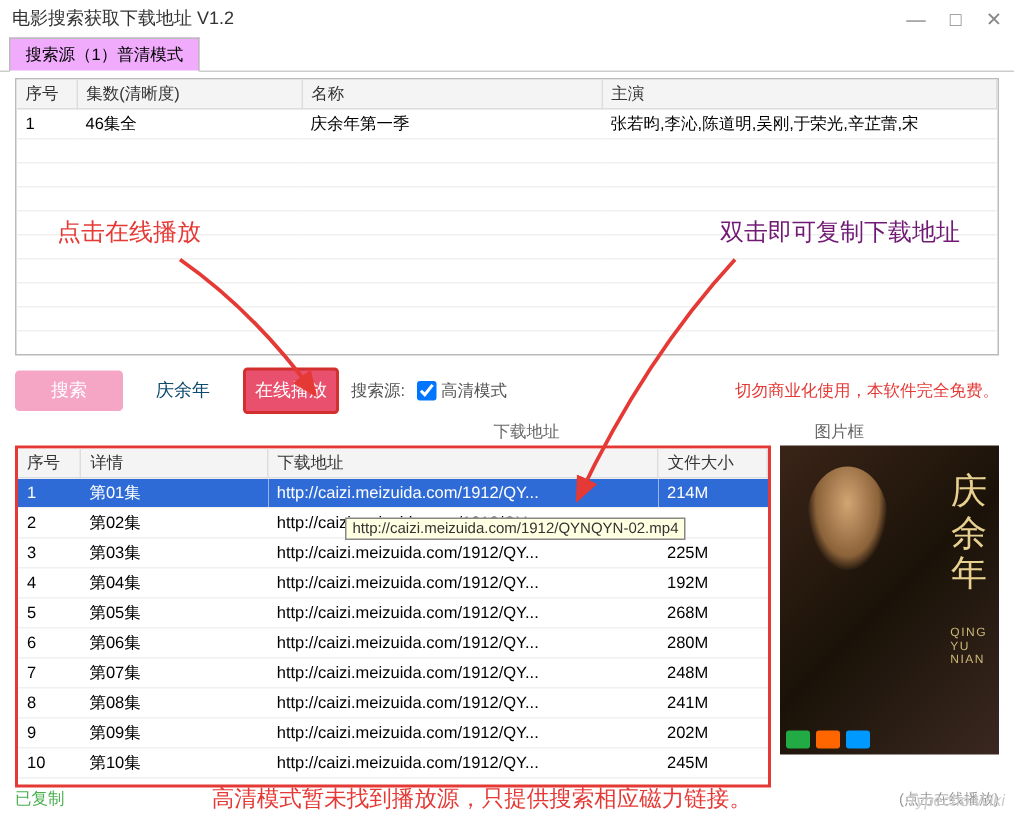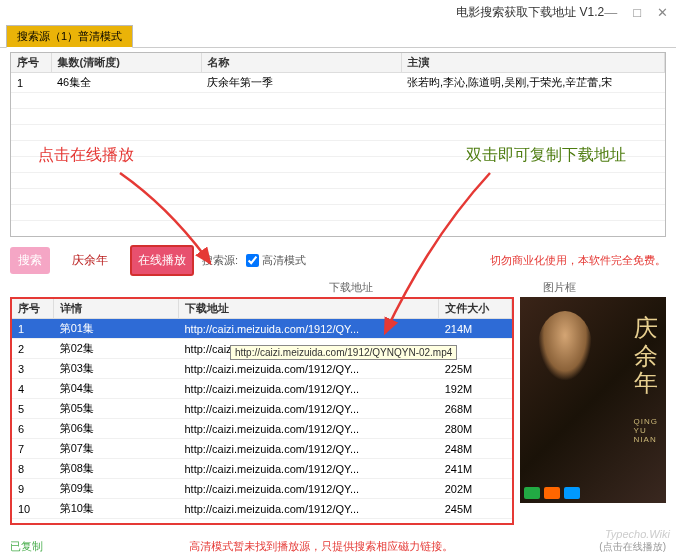--- a/index.html
+++ b/index.html
@@ -1,54 +1,54 @@
 <!DOCTYPE html>
 <html><head>
 <meta charset="utf-8">
 <style>
 *{box-sizing:border-box;margin:0;padding:0}
 body{font-family:"Microsoft YaHei",Arial,sans-serif;font-size:11px;background:#fff;width:676px;height:560px;position:relative;overflow:hidden}
-.titlebar{display:flex;align-items:center;justify-content:flex-end;padding:4px 8px;color:#333;font-size:12px}
+.titlebar{display:flex;align-items:center;justify-content:space-between;padding:4px 8px;color:#333;font-size:12px}
 .titlebar .ctrls{display:flex;gap:16px;color:#888}
 .titlebar .ctrls span{cursor:default;font-size:13px}
 .tabs{display:flex;border-bottom:1px solid #ccc;padding-left:6px}
 .tab{padding:3px 10px;border:1px solid #bbb;border-bottom:none;background:#f6f6f6;font-size:11px;margin-right:-1px}
-.tab.active{background:#eab308;border-bottom:1px solid #fff;margin-bottom:-1px}
+.tab.active{background:#f0abfc;border-bottom:1px solid #fff;margin-bottom:-1px}
 .upper{border:1px solid #bbb;margin:4px 10px 0 10px;height:185px;overflow:hidden;background:#fff}
 .tbl{width:100%;border-collapse:collapse}
-.tbl th{background:#f4f4f4;text-align:left;padding:2px 6px;border-right:1px solid #ddd;border-bottom:1px solid #ddd;font-weight:bold;font-size:11px;color:#333}
+.tbl th{background:#f4f4f4;text-align:left;padding:2px 6px;border-right:1px solid #ddd;border-bottom:1px solid #ddd;font-weight:normal;font-size:11px;color:#333}
 .tbl td{padding:2px 6px;border-bottom:1px solid #f0f0f0;font-size:11px;height:16px;white-space:nowrap;overflow:hidden}
 .ann1{position:absolute;left:38px;top:145px;color:#e53935;font-size:16px;z-index:10}
-.ann2{position:absolute;right:50px;top:145px;color:#4d7c0f;font-size:16px;z-index:10}
+.ann2{position:absolute;right:36px;top:145px;color:#701a75;font-size:16px;z-index:10}
 svg.arrow{position:absolute;z-index:9}
 .actions{display:flex;align-items:center;gap:8px;margin:8px 10px 4px 10px}
-.btn{padding:5px 8px;border-radius:3px;border:none;font-size:12px;color:#fff;cursor:default}
+.btn{padding:5px 24px;border-radius:3px;border:none;font-size:12px;color:#fff;cursor:default}
 .btn-search{background:#f5a6c5}
-.btn-name{background:#fff;color:#b91c1c;padding:5px 14px;border-radius:0}
+.btn-name{background:#fff;color:#0c4a6e;padding:5px 14px;border-radius:0}
 .btn-play{background:#e8506e;border:2px solid #d32f2f;padding:5px 6px}
 .src-label{font-size:11px;color:#555}
 .chk{display:inline-flex;align-items:center;gap:3px;color:#555}
 .chk input{vertical-align:middle}
 .warn{color:#e53935;font-size:11px;margin-left:auto}
 .lower-wrap{display:flex;margin:2px 10px 0 10px;gap:6px}
 .lower-left{flex:1;border:2px solid #e53935;height:228px;overflow:hidden;background:#fff;position:relative}
 .lower-right{width:146px}
 .hdrs{display:flex;justify-content:space-between;margin:0 10px}
 .hdrs span{font-size:11px;color:#666}
 .poster{width:146px;height:206px;background:linear-gradient(135deg,#3a2418 0%,#1a1208 50%,#3a2820 100%);position:relative;color:#fff;overflow:hidden}
 .poster .face{position:absolute;left:18px;top:14px;width:54px;height:70px;background:radial-gradient(ellipse at 50% 35%,#d4a574 0%,#8b6239 55%,transparent 70%);border-radius:50% 50% 45% 45%}
 .poster .ch{position:absolute;right:8px;top:18px;font-size:24px;font-family:"KaiTi",serif;line-height:1.15;color:#e8d090}
 .poster .en{position:absolute;right:8px;top:120px;font-size:8px;letter-spacing:1px;color:#ccb878}
 .poster .logos{position:absolute;bottom:4px;left:4px;right:4px;display:flex;gap:4px}
 .poster .logos i{width:16px;height:12px;background:#2a4;border-radius:2px}
 .sel{background:#2e6bd6;color:#fff!important}
 .tooltip{position:absolute;left:218px;top:46px;background:#ffffe1;border:1px solid #888;padding:1px 4px;font-size:10px;color:#333;z-index:20;white-space:nowrap}
 .status{position:absolute;bottom:2px;left:10px;right:10px;display:flex;align-items:center}
 .status .ok{color:#4caf50;font-size:11px}
-.status .msg{color:#e53935;font-size:11px;margin:4px auto}
+.status .msg{color:#e53935;font-size:15px;margin:16px auto}
 .status .tip{color:#999;font-size:10px}
 .watermark{position:absolute;right:6px;bottom:20px;color:#ccc;font-size:11px;font-style:italic}
 .c1{width:40px}.c2{width:150px}.c3{width:200px}
 .d1{width:40px}.d2{width:120px}.d3{width:250px}.d4{width:70px}
 </style>
 </head>
 <body>
 
 <div class="titlebar">
   <span>电影搜索获取下载地址 V1.2</span>

